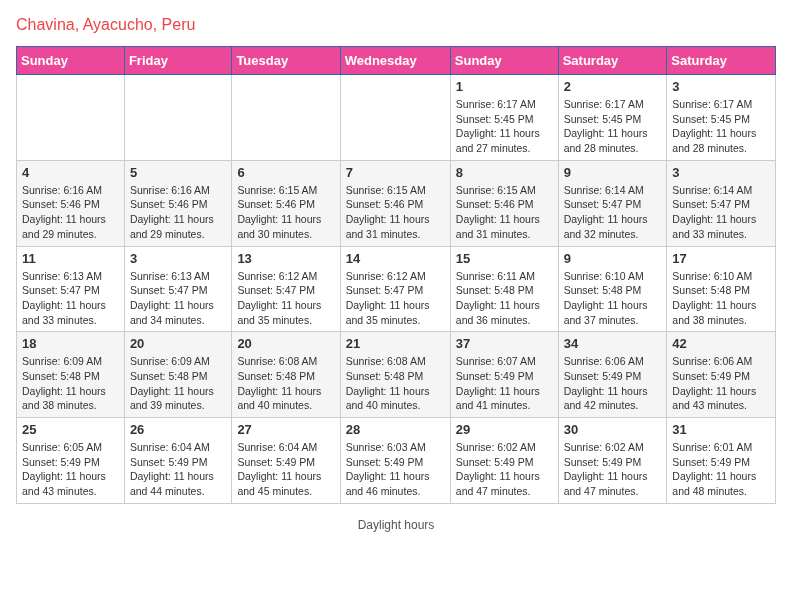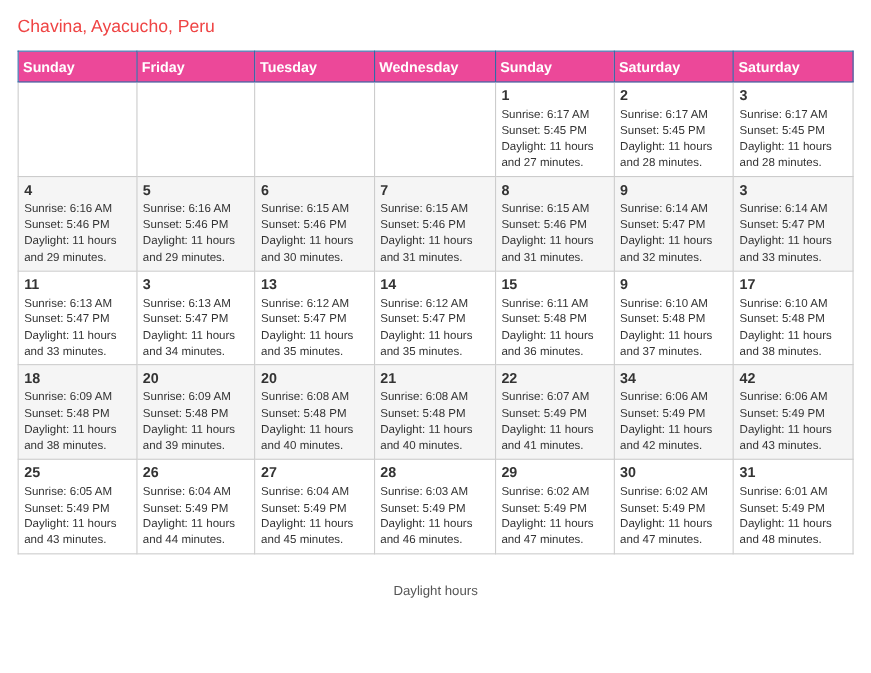--- a/index.html
+++ b/index.html
@@ -82,21 +82,21 @@
     }
     .day-info {
       color: #333;
       font-size: 10.5px;
       line-height: 1.4;
     }
     .empty-cell {
       background: #fff !important;
     }
     .footer-note {
-      margin-top: 26px;
+      margin-top: 14px;
       font-size: 12px;
       color: #555;
       text-align: center;
     }
   </style>
 </head>
 <body>
 
 <div class="header-area">
   <div class="title-area">
@@ -206,21 +206,21 @@
         </td>
         <td>
           <div class="day-number">20</div>
           <div class="day-info">Sunrise: 6:08 AM<br>Sunset: 5:48 PM<br>Daylight: 11 hours and 40 minutes.</div>
         </td>
         <td>
           <div class="day-number">21</div>
           <div class="day-info">Sunrise: 6:08 AM<br>Sunset: 5:48 PM<br>Daylight: 11 hours and 40 minutes.</div>
         </td>
         <td>
-          <div class="day-number">22</div>
+          <div class="day-number">37</div>
           <div class="day-info">Sunrise: 6:07 AM<br>Sunset: 5:49 PM<br>Daylight: 11 hours and 41 minutes.</div>
         </td>
         <td>
           <div class="day-number">34</div>
           <div class="day-info">Sunrise: 6:06 AM<br>Sunset: 5:49 PM<br>Daylight: 11 hours and 42 minutes.</div>
         </td>
         <td>
           <div class="day-number">42</div>
           <div class="day-info">Sunrise: 6:06 AM<br>Sunset: 5:49 PM<br>Daylight: 11 hours and 43 minutes.</div>
         </td>

